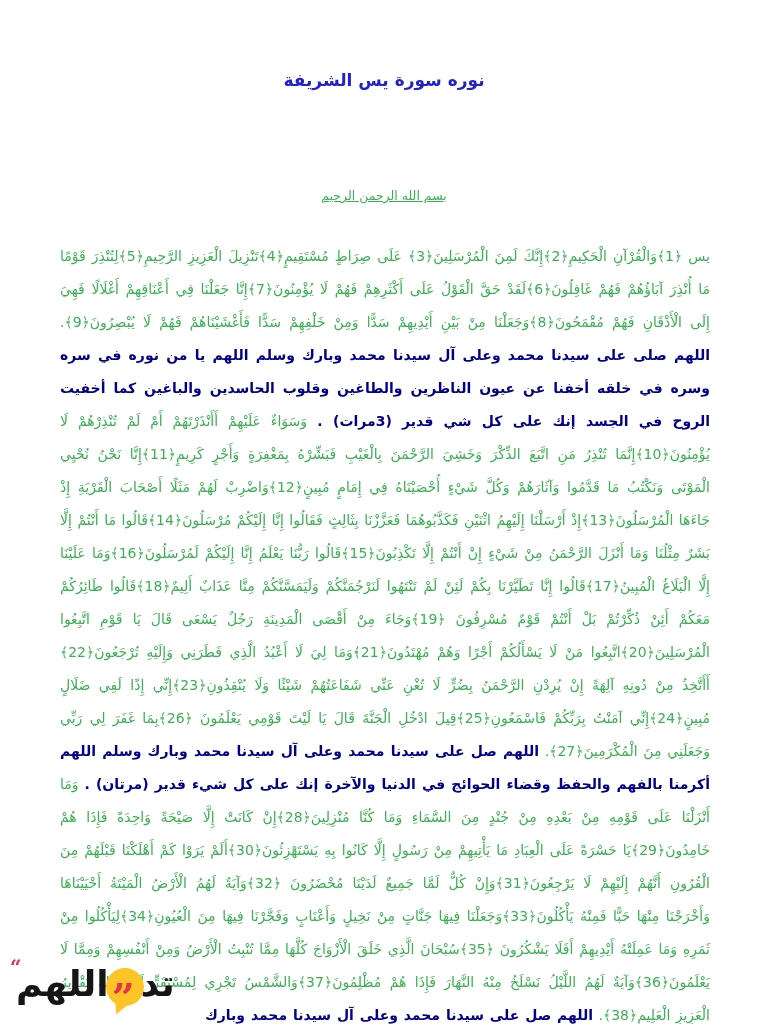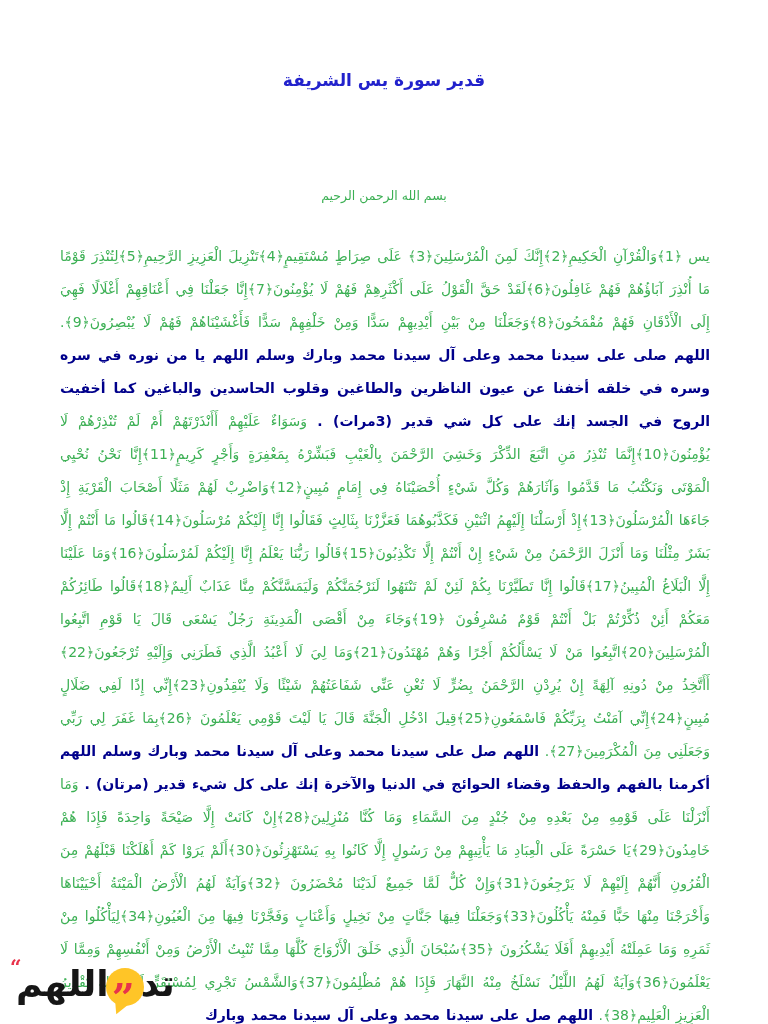--- a/index.html
+++ b/index.html
@@ -20,20 +20,21 @@
     font-size: 17px;
     font-weight: bold;
   }
   .bismillah {
     position: absolute;
     top: 188px; left: 0; right: 0;
     text-align: center;
     direction: rtl;
     color: var(--quran-green, #3cb054);
     font-size: 12.5px;
+    text-decoration: underline;
   }
   .body-text {
     position: absolute;
     top: 240px;
     right: 58px;
     width: 650px;
     direction: rtl;
     text-align: justify;
     font-size: 14px;
     line-height: 33px;
@@ -98,21 +99,21 @@
     font-weight: bold;
     line-height: 10px;
     font-family: "DejaVu Serif", serif;
   }
 </style>
 </head>
 <body>
 
 <div class="page">
 
-  <div class="doc-title">قدير سورة يس الشريفة</div>
+  <div class="doc-title">نوره سورة يس الشريفة</div>
 
   <div class="bismillah">بسم الله الرحمن الرحيم</div>
 
   <div class="body-text"><span class="seg-quran">يس ﴿1﴾وَالْقُرْآنِ الْحَكِيمِ﴿2﴾إِنَّكَ لَمِنَ الْمُرْسَلِينَ﴿3﴾ عَلَى صِرَاطٍ مُسْتَقِيمٍ﴿4﴾تَنْزِيلَ الْعَزِيزِ الرَّحِيمِ﴿5﴾لِتُنْذِرَ قَوْمًا مَا أُنْذِرَ آبَاؤُهُمْ فَهُمْ غَافِلُونَ﴿6﴾لَقَدْ حَقَّ الْقَوْلُ عَلَى أَكْثَرِهِمْ فَهُمْ لَا يُؤْمِنُونَ﴿7﴾إِنَّا جَعَلْنَا فِي أَعْنَاقِهِمْ أَغْلَالًا فَهِيَ إِلَى الْأَذْقَانِ فَهُمْ مُقْمَحُونَ﴿8﴾وَجَعَلْنَا مِنْ بَيْنِ أَيْدِيهِمْ سَدًّا وَمِنْ خَلْفِهِمْ سَدًّا فَأَغْشَيْنَاهُمْ فَهُمْ لَا يُبْصِرُونَ﴿9﴾. </span><span class="seg-dua">اللهم صلى على سيدنا محمد وعلى آل سيدنا محمد وبارك وسلم اللهم يا من نوره في سره وسره في خلقه أخفنا عن عيون الناظرين والطاغين وقلوب الحاسدين والباغين كما أخفيت الروح في الجسد إنك على كل شي قدير (3مرات) . </span><span class="seg-quran">وَسَوَاءٌ عَلَيْهِمْ أَأَنْذَرْتَهُمْ أَمْ لَمْ تُنْذِرْهُمْ لَا يُؤْمِنُونَ﴿10﴾إِنَّمَا تُنْذِرُ مَنِ اتَّبَعَ الذِّكْرَ وَخَشِيَ الرَّحْمَنَ بِالْغَيْبِ فَبَشِّرْهُ بِمَغْفِرَةٍ وَأَجْرٍ كَرِيمٍ﴿11﴾إِنَّا نَحْنُ نُحْيِي الْمَوْتَى وَنَكْتُبُ مَا قَدَّمُوا وَآثَارَهُمْ وَكُلَّ شَيْءٍ أُحْصَيْنَاهُ فِي إِمَامٍ مُبِينٍ﴿12﴾وَاضْرِبْ لَهُمْ مَثَلًا أَصْحَابَ الْقَرْيَةِ إِذْ جَاءَهَا الْمُرْسَلُونَ﴿13﴾إِذْ أَرْسَلْنَا إِلَيْهِمُ اثْنَيْنِ فَكَذَّبُوهُمَا فَعَزَّزْنَا بِثَالِثٍ فَقَالُوا إِنَّا إِلَيْكُمْ مُرْسَلُونَ﴿14﴾قَالُوا مَا أَنْتُمْ إِلَّا بَشَرٌ مِثْلُنَا وَمَا أَنْزَلَ الرَّحْمَنُ مِنْ شَيْءٍ إِنْ أَنْتُمْ إِلَّا تَكْذِبُونَ﴿15﴾قَالُوا رَبُّنَا يَعْلَمُ إِنَّا إِلَيْكُمْ لَمُرْسَلُونَ﴿16﴾وَمَا عَلَيْنَا إِلَّا الْبَلَاغُ الْمُبِينُ﴿17﴾قَالُوا إِنَّا تَطَيَّرْنَا بِكُمْ لَئِنْ لَمْ تَنْتَهُوا لَنَرْجُمَنَّكُمْ وَلَيَمَسَّنَّكُمْ مِنَّا عَذَابٌ أَلِيمٌ﴿18﴾قَالُوا طَائِرُكُمْ مَعَكُمْ أَئِنْ ذُكِّرْتُمْ بَلْ أَنْتُمْ قَوْمٌ مُسْرِفُونَ ﴿19﴾وَجَاءَ مِنْ أَقْصَى الْمَدِينَةِ رَجُلٌ يَسْعَى قَالَ يَا قَوْمِ اتَّبِعُوا الْمُرْسَلِينَ﴿20﴾اتَّبِعُوا مَنْ لَا يَسْأَلُكُمْ أَجْرًا وَهُمْ مُهْتَدُونَ﴿21﴾وَمَا لِيَ لَا أَعْبُدُ الَّذِي فَطَرَنِي وَإِلَيْهِ تُرْجَعُونَ﴿22﴾ أَأَتَّخِذُ مِنْ دُونِهِ آلِهَةً إِنْ يُرِدْنِ الرَّحْمَنُ بِضُرٍّ لَا تُغْنِ عَنِّي شَفَاعَتُهُمْ شَيْئًا وَلَا يُنْقِذُونِ﴿23﴾إِنِّي إِذًا لَفِي ضَلَالٍ مُبِينٍ﴿24﴾إِنِّي آمَنْتُ بِرَبِّكُمْ فَاسْمَعُونِ﴿25﴾قِيلَ ادْخُلِ الْجَنَّةَ قَالَ يَا لَيْتَ قَوْمِي يَعْلَمُونَ ﴿26﴾بِمَا غَفَرَ لِي رَبِّي وَجَعَلَنِي مِنَ الْمُكْرَمِينَ﴿27﴾. </span><span class="seg-dua">اللهم صل على سيدنا محمد وعلى آل سيدنا محمد وبارك وسلم اللهم أكرمنا بالفهم والحفظ وقضاء الحوائج في الدنيا والآخرة إنك على كل شيء قدير (مرتان) . </span><span class="seg-quran">وَمَا أَنْزَلْنَا عَلَى قَوْمِهِ مِنْ بَعْدِهِ مِنْ جُنْدٍ مِنَ السَّمَاءِ وَمَا كُنَّا مُنْزِلِينَ﴿28﴾إِنْ كَانَتْ إِلَّا صَيْحَةً وَاحِدَةً فَإِذَا هُمْ خَامِدُونَ﴿29﴾يَا حَسْرَةً عَلَى الْعِبَادِ مَا يَأْتِيهِمْ مِنْ رَسُولٍ إِلَّا كَانُوا بِهِ يَسْتَهْزِئُونَ﴿30﴾أَلَمْ يَرَوْا كَمْ أَهْلَكْنَا قَبْلَهُمْ مِنَ الْقُرُونِ أَنَّهُمْ إِلَيْهِمْ لَا يَرْجِعُونَ﴿31﴾وَإِنْ كُلٌّ لَمَّا جَمِيعٌ لَدَيْنَا مُحْضَرُونَ ﴿32﴾وَآيَةٌ لَهُمُ الْأَرْضُ الْمَيْتَةُ أَحْيَيْنَاهَا وَأَخْرَجْنَا مِنْهَا حَبًّا فَمِنْهُ يَأْكُلُونَ﴿33﴾وَجَعَلْنَا فِيهَا جَنَّاتٍ مِنْ نَخِيلٍ وَأَعْنَابٍ وَفَجَّرْنَا فِيهَا مِنَ الْعُيُونِ﴿34﴾لِيَأْكُلُوا مِنْ ثَمَرِهِ وَمَا عَمِلَتْهُ أَيْدِيهِمْ أَفَلَا يَشْكُرُونَ ﴿35﴾سُبْحَانَ الَّذِي خَلَقَ الْأَزْوَاجَ كُلَّهَا مِمَّا تُنْبِتُ الْأَرْضُ وَمِنْ أَنْفُسِهِمْ وَمِمَّا لَا يَعْلَمُونَ﴿36﴾وَآيَةٌ لَهُمُ اللَّيْلُ نَسْلَخُ مِنْهُ النَّهَارَ فَإِذَا هُمْ مُظْلِمُونَ﴿37﴾وَالشَّمْسُ تَجْرِي لِمُسْتَقَرٍّ لَهَا ذَلِكَ تَقْدِيرُ الْعَزِيزِ الْعَلِيمِ﴿38﴾. </span><span class="seg-dua">اللهم صل على سيدنا محمد وعلى آل سيدنا محمد وبارك</span></div>
 
   <div class="logo">
     <span class="logo-top-quote">“</span>
     <div class="logo-word">
       <span>تد</span>
       <span class="logo-bubble">

